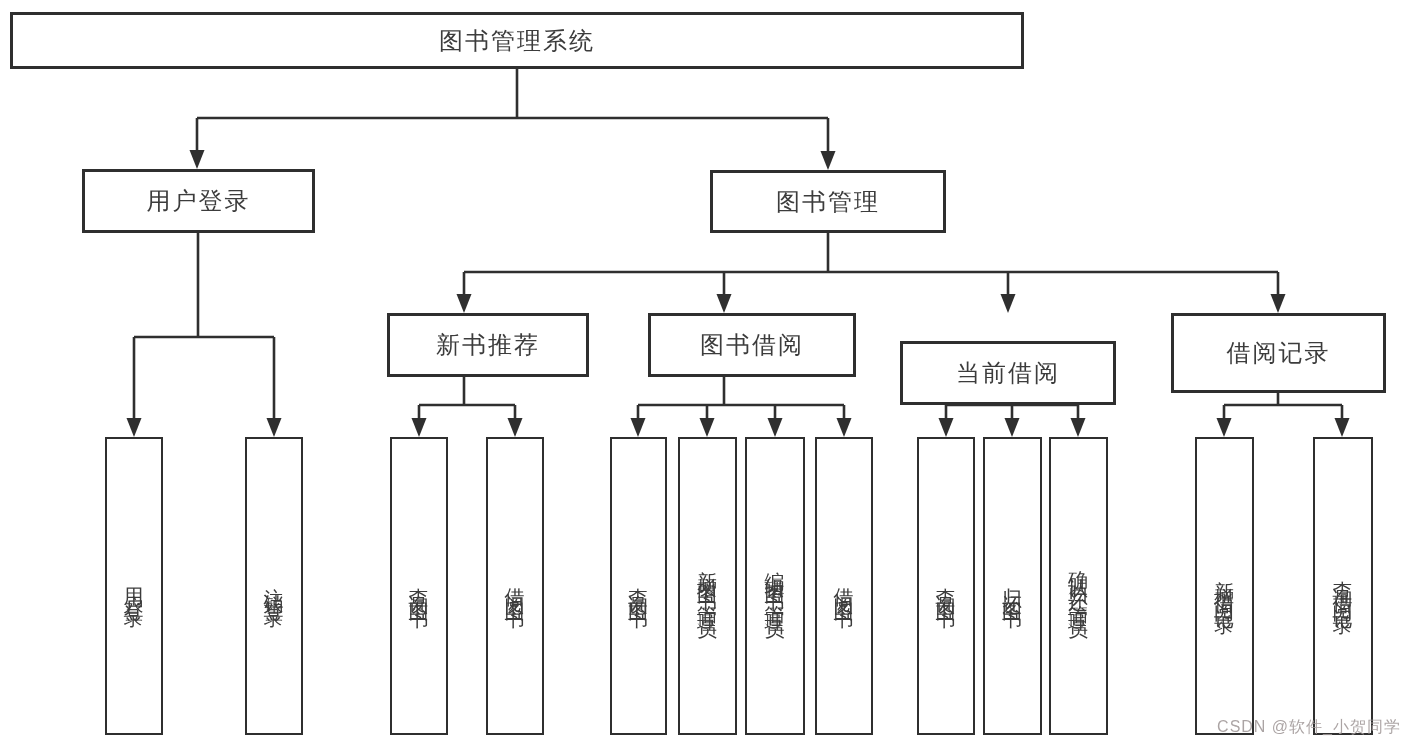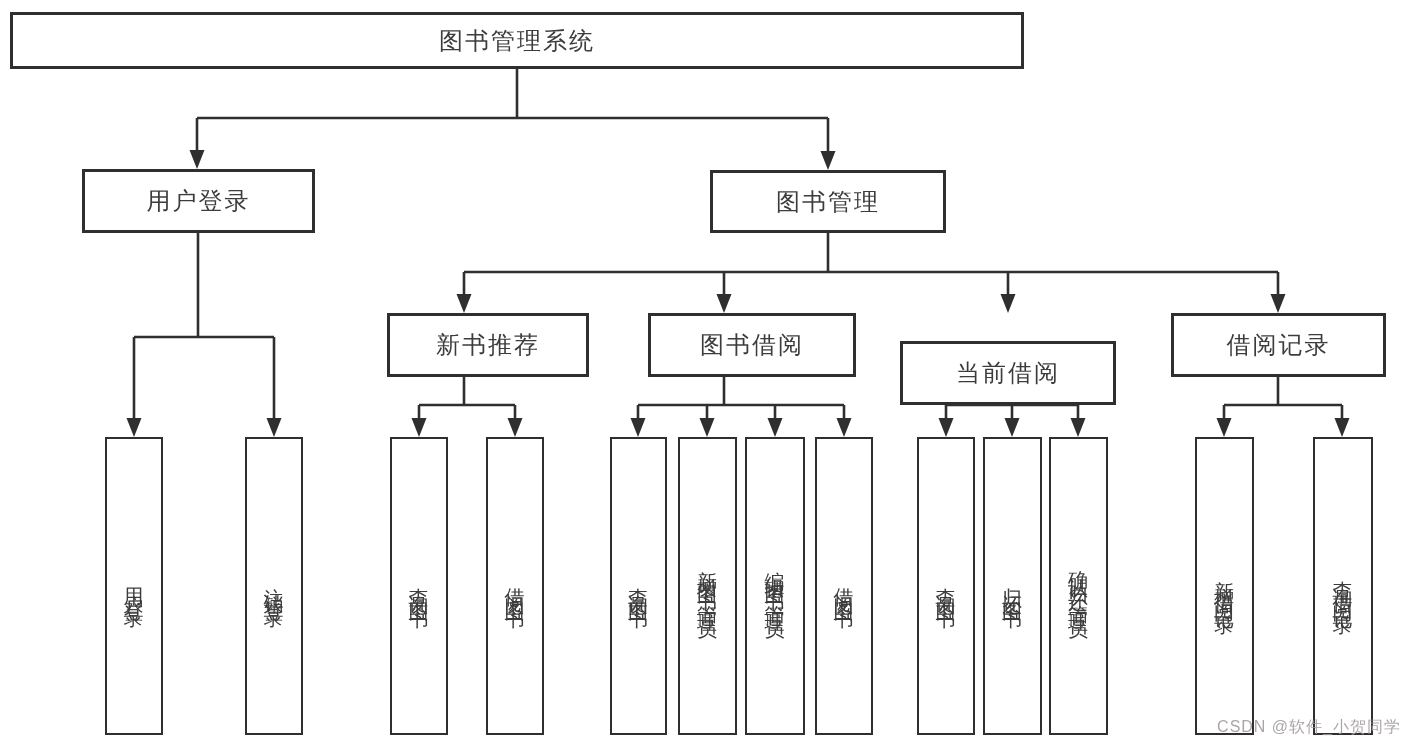--- a/index.html
+++ b/index.html
@@ -121,21 +121,21 @@
     </svg>
 
   <div class="node hnode" style="left:10px; top:12px; width:1014px; height:57px;">图书管理系统</div>
 
   <div class="node hnode" style="left:82px; top:169px; width:233px; height:64px;">用户登录</div>
   <div class="node hnode" style="left:710px; top:170px; width:236px; height:63px;">图书管理</div>
 
   <div class="node hnode" style="left:363px; top:313px; width:202px; height:64px;margin-left:24px;">新书推荐</div>
   <div class="node hnode" style="left:620px; top:313px; width:208px; height:64px;margin-left:28px;">图书借阅</div>
   <div class="node hnode" style="left:900px; top:313px; width:216px; height:64px;margin-top:28px;">当前借阅</div>
-  <div class="node hnode" style="left:1171px; top:313px; width:215px; height:64px;">借阅记录</div>
+  <div class="node hnode" style="left:1171px; top:313px; width:215px; height:80px;">借阅记录</div>
 
   <div class="node leaf" style="left:105px; top:437px; width:58px; height:298px;">用户登录</div>
   <div class="node leaf" style="left:245px; top:437px; width:58px; height:298px;">注销登录</div>
 
   <div class="node leaf" style="left:390px; top:437px; width:58px; height:298px;">查询图书</div>
   <div class="node leaf" style="left:486px; top:437px; width:58px; height:298px;">借阅图书</div>
 
   <div class="node leaf" style="left:610px; top:437px; width:57px; height:298px;">查询图书</div>
   <div class="node leaf" style="left:678px; top:437px; width:59px; height:298px;">新增图书（管理员）</div>
   <div class="node leaf" style="left:745px; top:437px; width:60px; height:298px;">编辑图书（管理员）</div>

